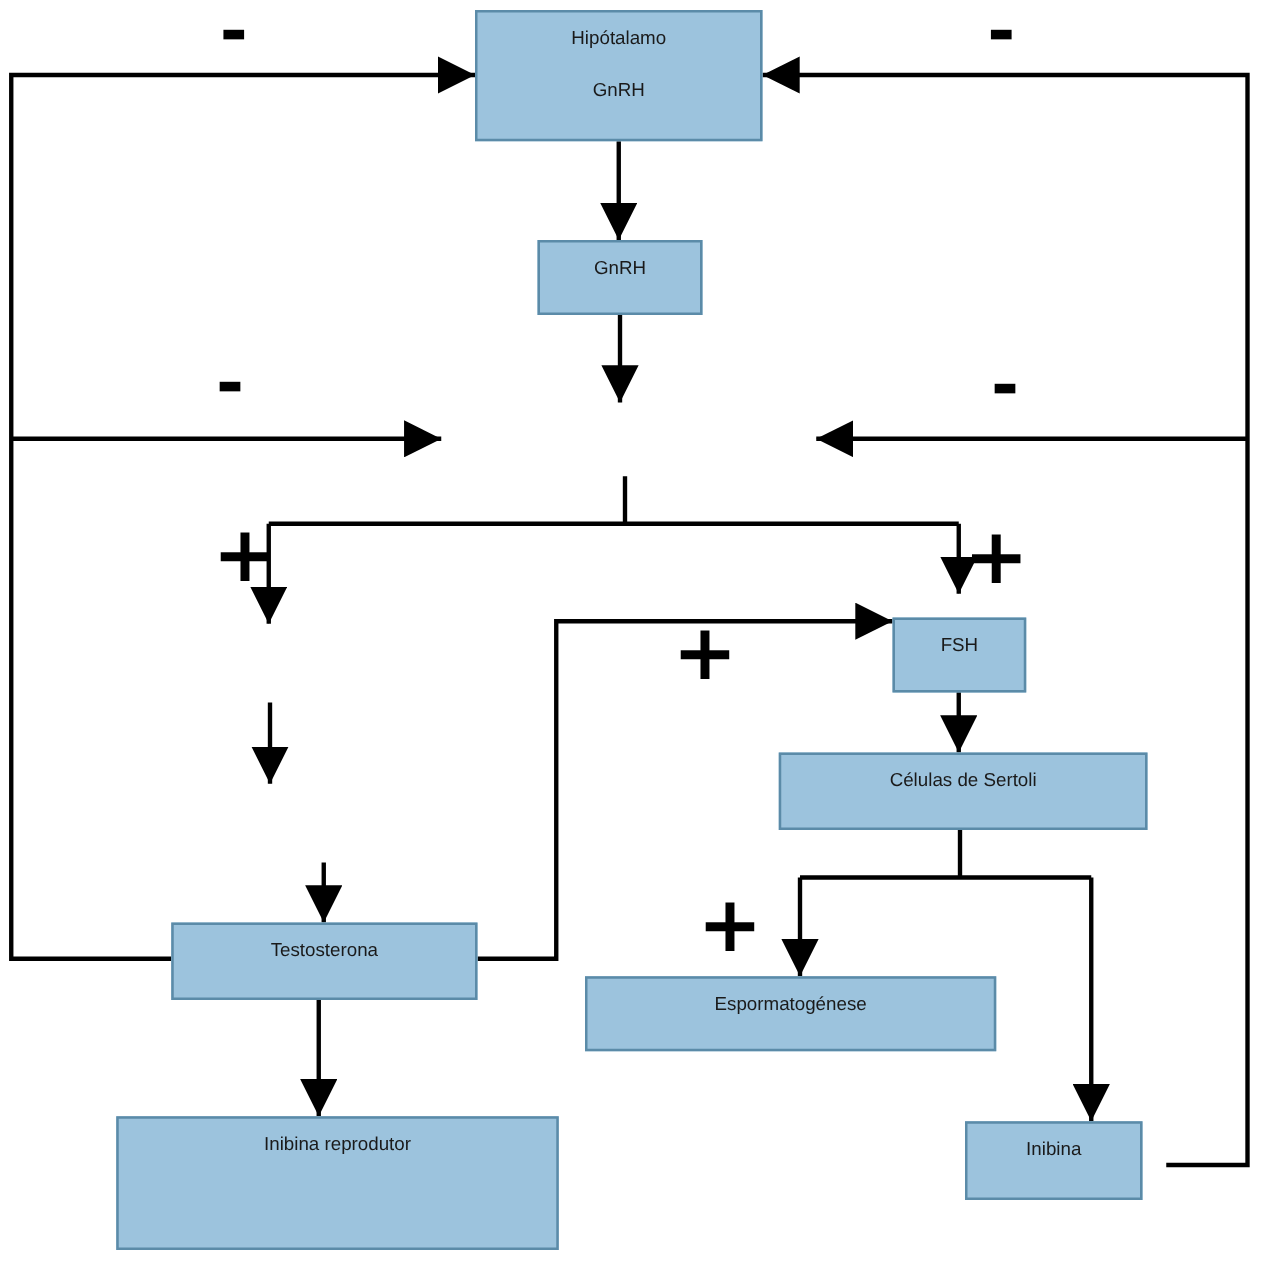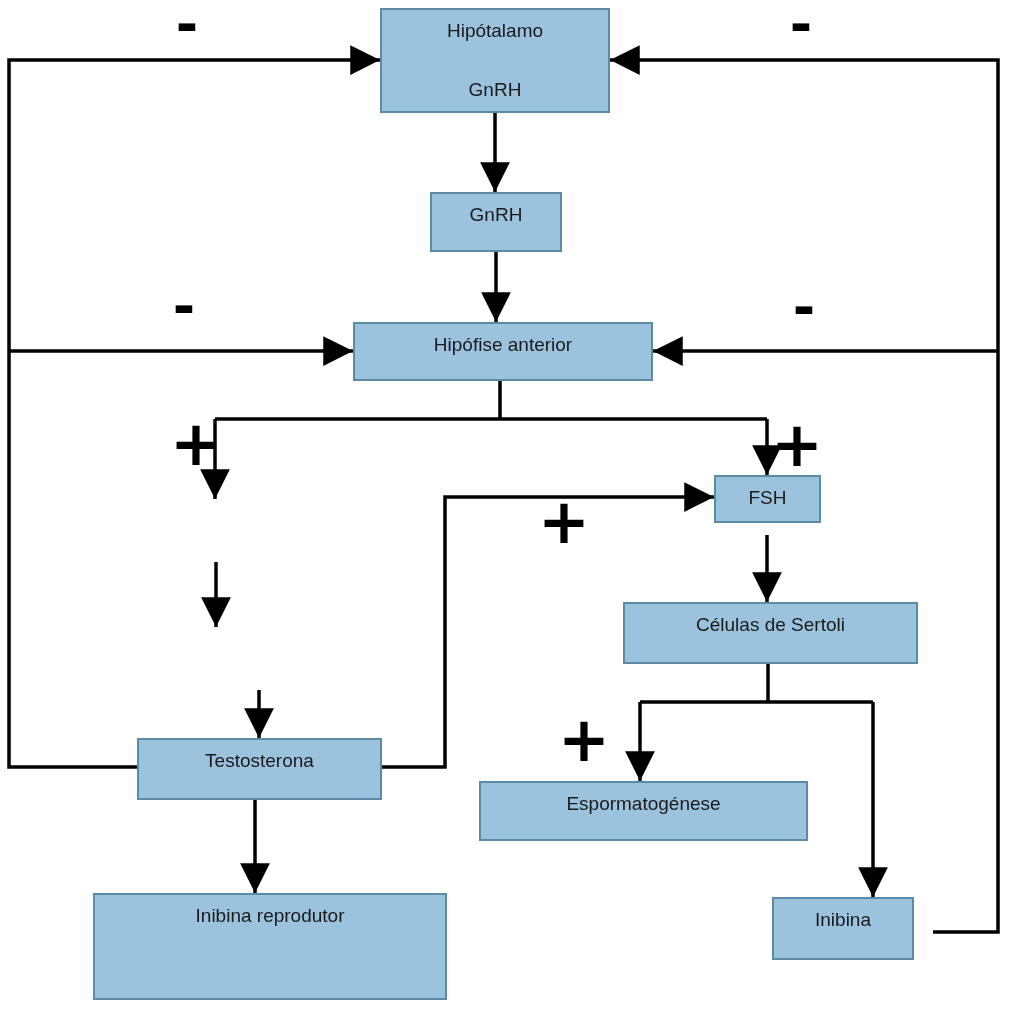--- a/index.html
+++ b/index.html
@@ -18,24 +18,24 @@
     stroke-linejoin:miter;
   }
   .node{
     position:absolute;
     box-sizing:border-box;
     background:var(--node-fill,#9cc3dd);
     border:2px solid var(--node-border,#5b8ba8);
     display:flex;
     flex-direction:column;
     align-items:center;
-    justify-content:space-between;
+    justify-content:flex-start;
     text-align:center;
     color:var(--text,#1a1a1a);
-    font-size:19px;
+    font-size:15px;
     line-height:42px;
   }
   .sign{
     position:absolute;
     transform:translate(-50%,-50%);
     color:#000;
     font-weight:bold;
     font-family:"DejaVu Sans", sans-serif;
     line-height:1;
     user-select:none;
@@ -85,39 +85,36 @@
 
   <div class="node" style="left:380px;top:8px;width:230px;height:105px">
     <div>Hipótalamo</div>
     <div>GnRH</div>
   </div>
 
   <div class="node" style="left:430px;top:192px;width:132px;height:60px">
     <div>GnRH</div>
   </div>
 
-  <div class="node" style="left:353px;top:322px;width:300px;height:59px">
-    <div>Hipófise anterior</div>
-  </div>
 
 
-  <div class="node" style="left:714px;top:475px;width:107px;height:48px">
+  <div class="node" style="left:714px;top:494px;width:107px;height:60px">
     <div>FSH</div>
   </div>
 
 
   <div class="node" style="left:137px;top:738px;width:245px;height:62px">
     <div>Testosterona</div>
   </div>
 
   <div class="node" style="left:623px;top:602px;width:295px;height:62px">
     <div>Células de Sertoli</div>
   </div>
 
-  <div class="node" style="left:479px;top:781px;width:329px;height:60px">
+  <div class="node" style="left:468px;top:781px;width:329px;height:60px">
     <div>Espormatogénese</div>
   </div>
 
   <div class="node" style="left:772px;top:897px;width:142px;height:63px">
     <div>Inibina</div>
   </div>
 
   <div class="node" style="left:93px;top:893px;width:354px;height:107px">
     <div>Inibina reprodutor</div>
   </div>

